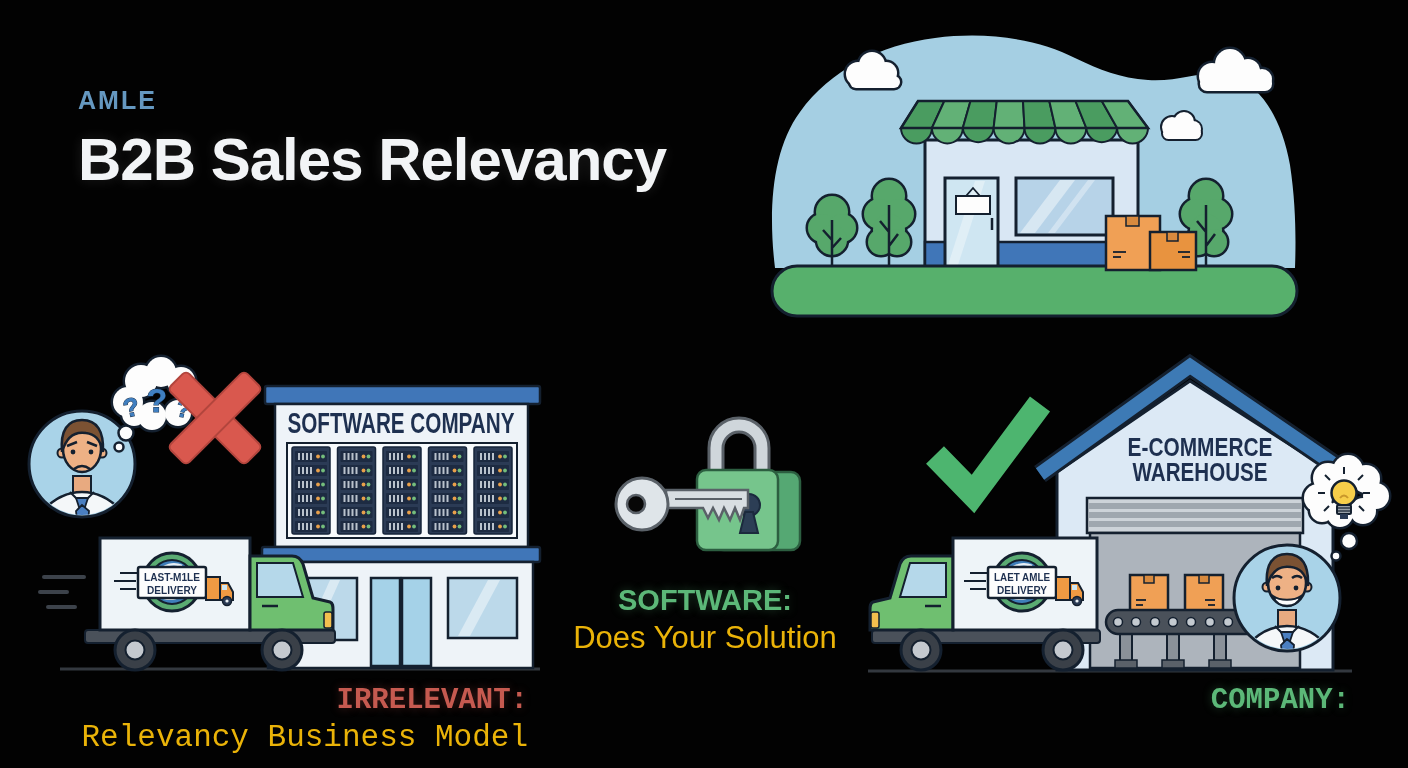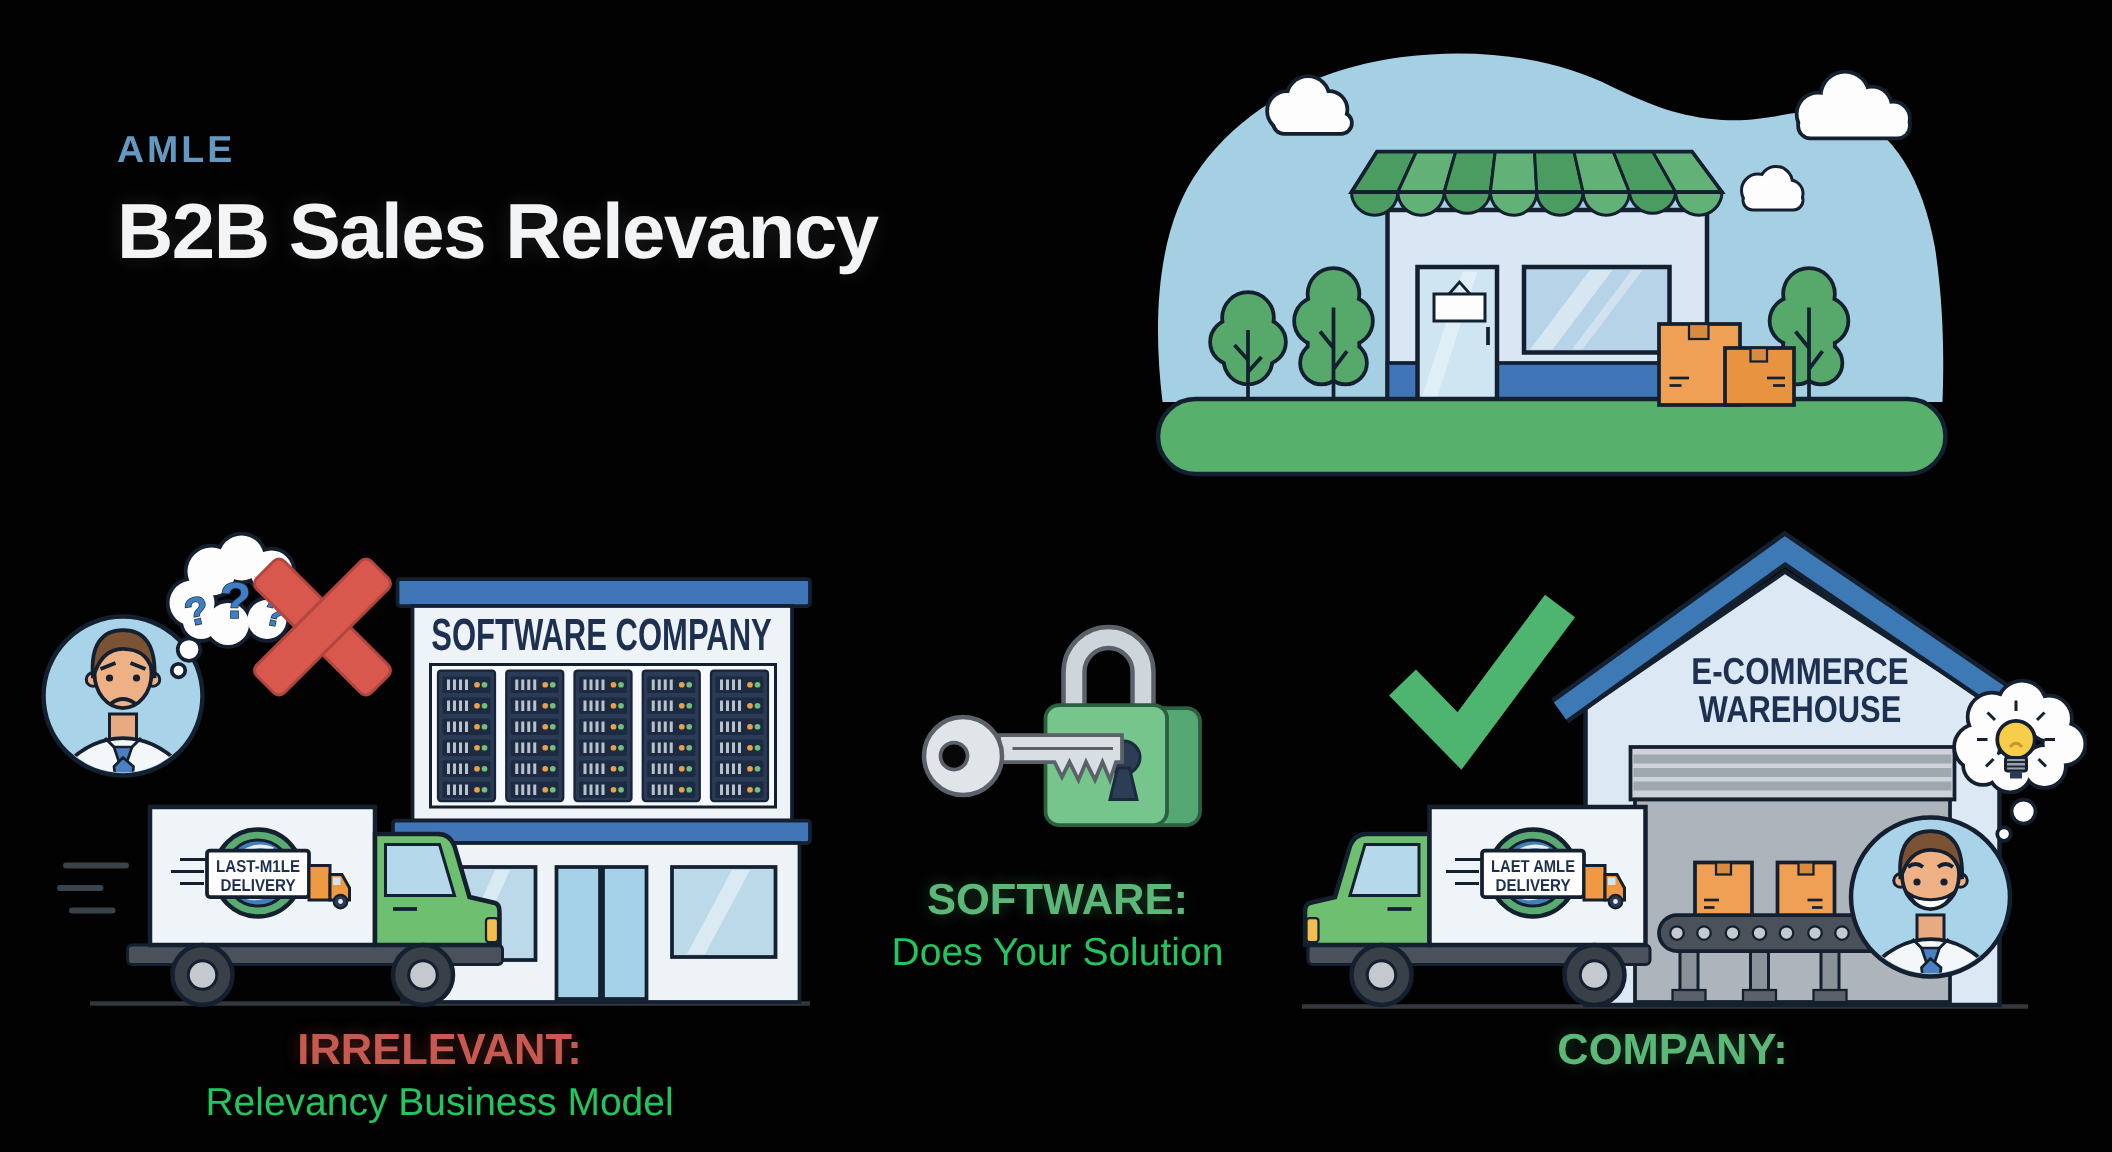--- a/index.html
+++ b/index.html
@@ -2,30 +2,30 @@
 <html><head>
 <meta charset="utf-8">
 <style>
   html,body{margin:0;padding:0;background:#000;}
   #canvas{position:relative;width:1408px;height:768px;background:#020202;overflow:hidden;
           font-family:"Liberation Sans",sans-serif;}
   #art{position:absolute;inset:0;}
   .overlay{position:absolute;z-index:5;}
   #header{left:78px;top:86px;}
   .eyebrow{color:#6598c0;font-size:25px;font-weight:bold;letter-spacing:2px;}
-  .title{color:#f2f4f6;font-size:52px;font-weight:bold;letter-spacing:-1px;margin-top:10px;
+  .title{color:#f2f4f6;font-size:60px;font-weight:bold;letter-spacing:-1px;margin-top:10px;
          text-shadow:0 0 14px rgba(255,255,255,.12);}
-  .caption{width:470px;text-align:center;line-height:1.15;}
+  .caption{width:470px;text-align:right;line-height:1.15;font-family:Liberation Mono, monospace;}
   #caption-left{left:58px;top:684px;}
   #caption-right{left:880px;top:684px;}
   #center-text{left:548px;top:584px;width:314px;text-align:center;line-height:1.15;}
   .cap-label{font-size:29px;font-weight:bold;display:block;}
   .red{color:#c65a50;text-shadow:0 0 10px rgba(198,90,80,.35);}
   .green{color:#5cb878;text-shadow:0 0 10px rgba(92,184,120,.35);}
-  .cap-text{color:#22c55e;font-size:26px;display:block;margin-top:3px;}
+  .cap-text{color:#eab308;font-size:31px;display:block;margin-top:3px;}
   svg text{font-family:"Liberation Sans",sans-serif;}
   .signtext{fill:#1e3050;font-weight:bold;}
   .logotext{fill:#1e3050;font-weight:bold;}
 </style>
 </head>
 <body>
 
 <div id="canvas">
 
 <svg id="art" viewBox="0 0 1408 768" width="1408" height="768">

